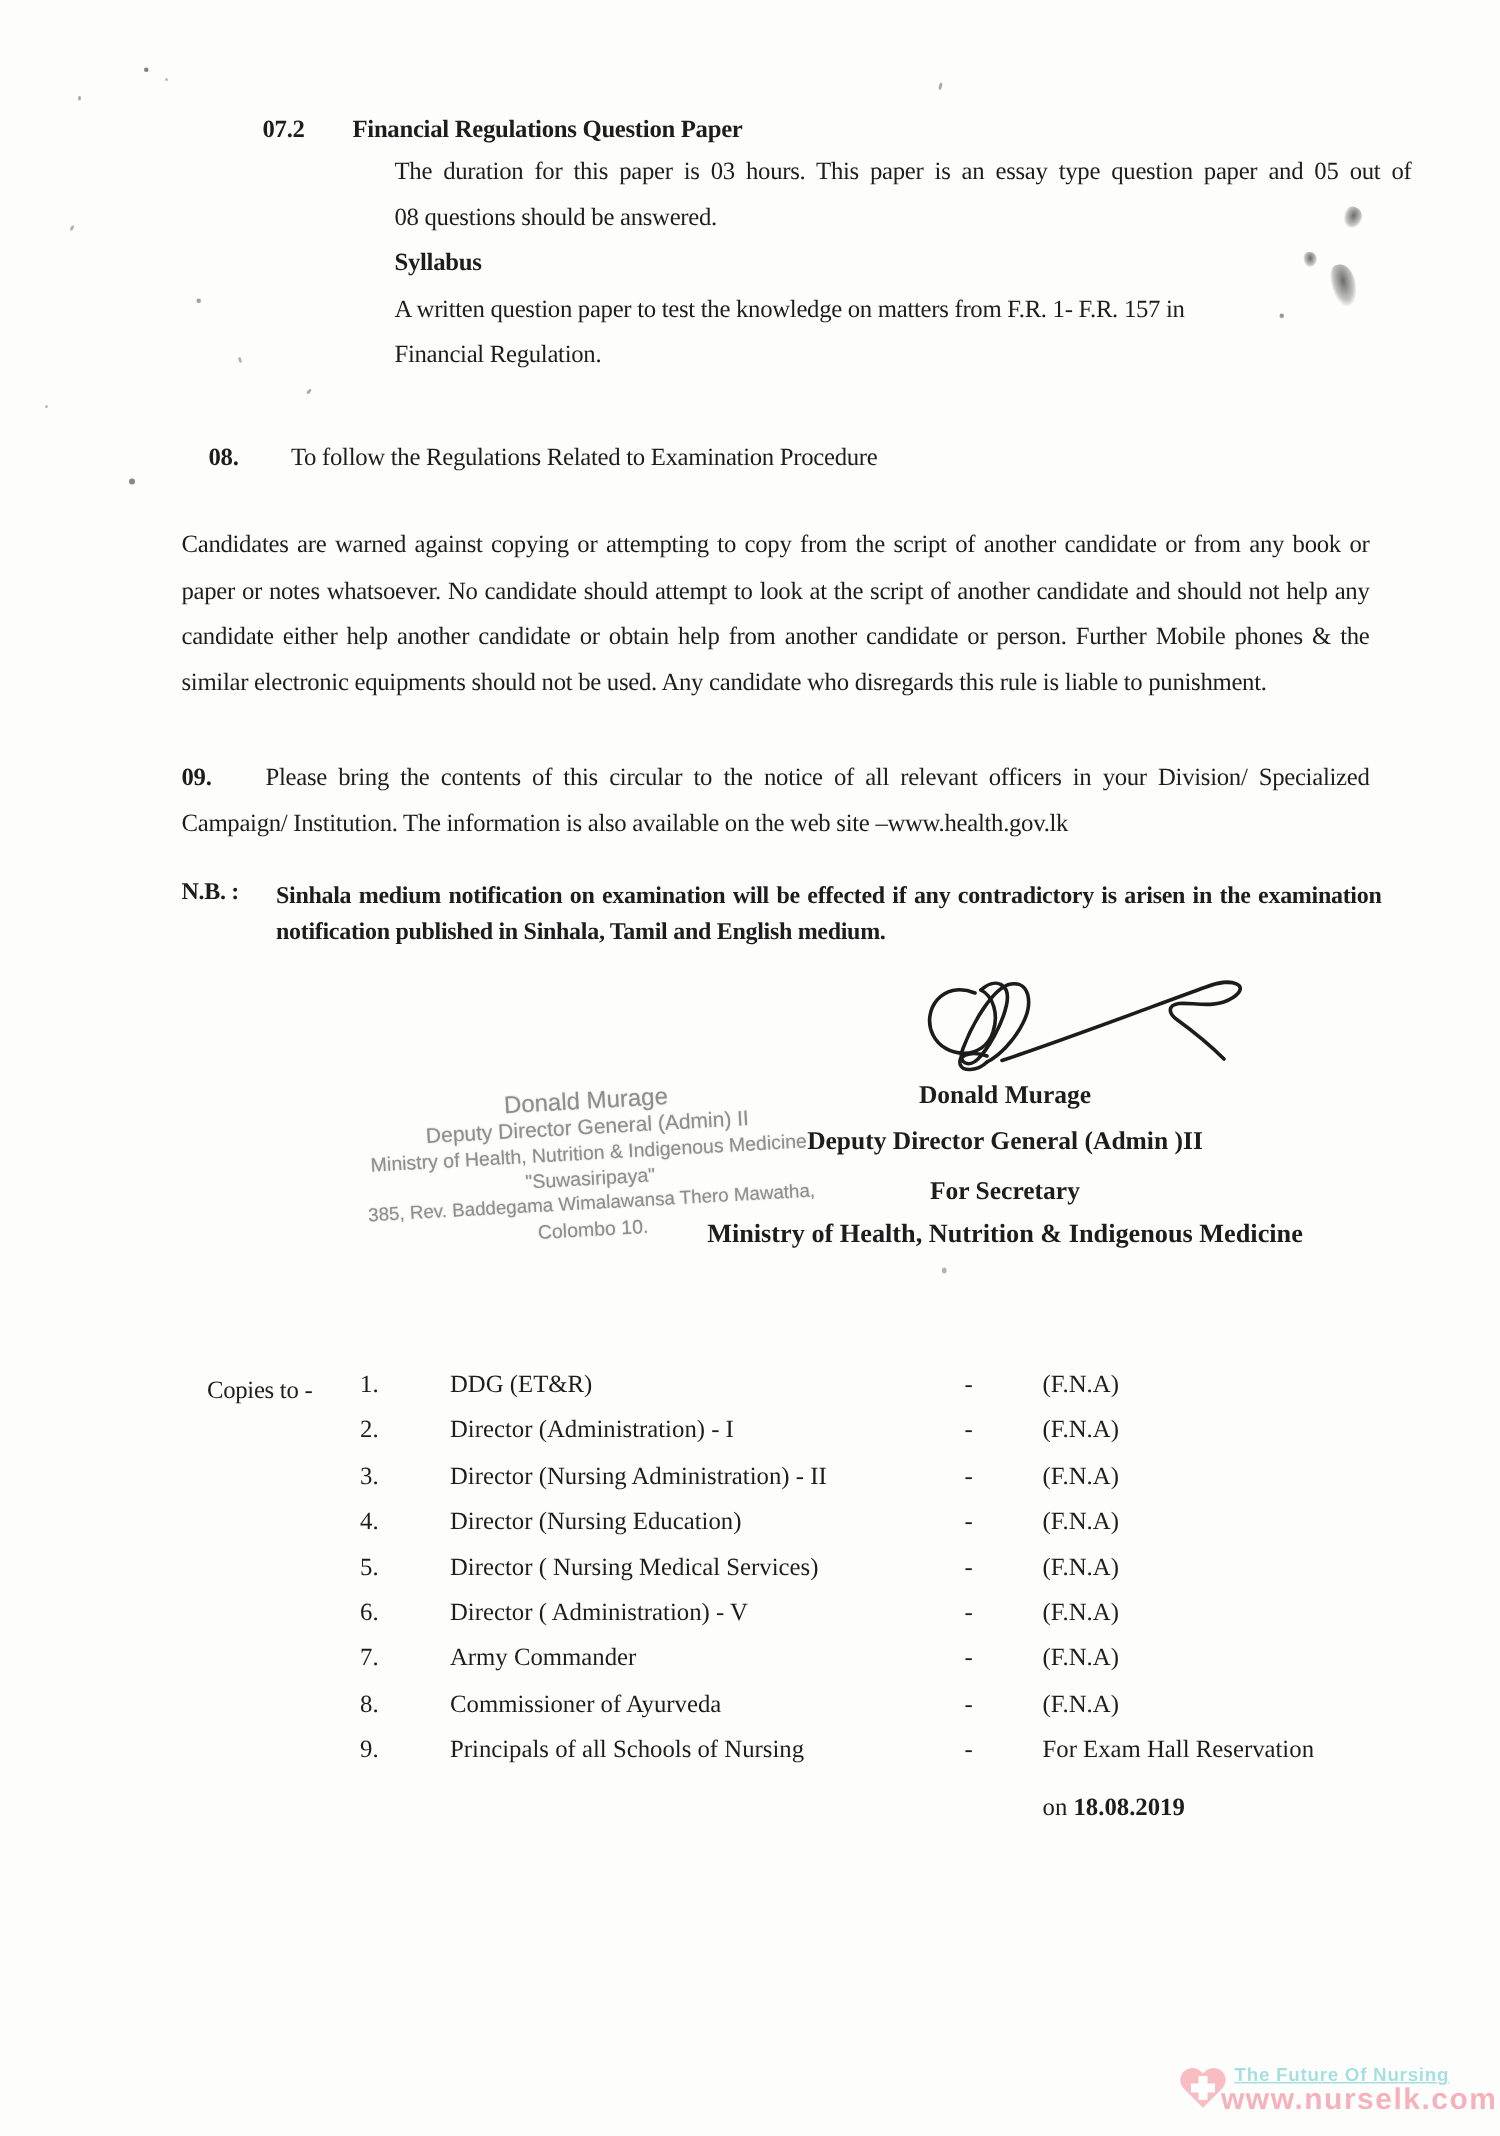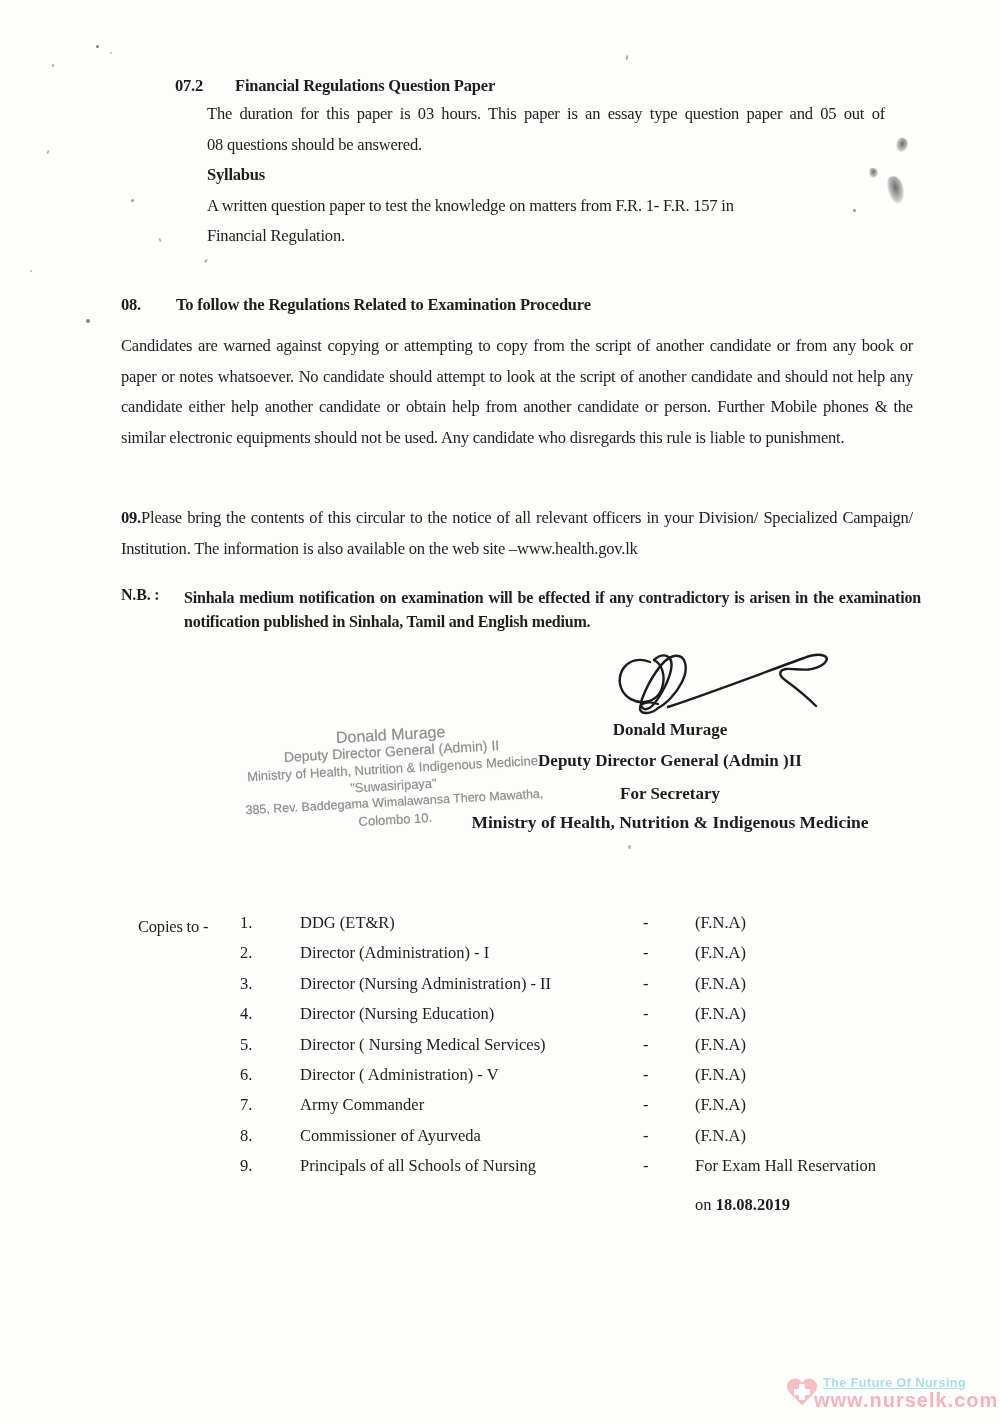--- a/index.html
+++ b/index.html
@@ -17,31 +17,31 @@
   .fs16{font-size:16.5px;}
   .lh30{line-height:30.5px;}
   .just{text-align:justify;}
   .just-line{text-align:justify;text-align-last:justify;}
 
   
   .s072{left:175px;top:76px;width:740px;}
   .s072 .head{display:flex;}
   .s072 .num{width:60px;font-weight:bold;font-size:16.5px;}
   .s072 .title{font-weight:bold;font-size:16.5px;}
-  .s072 .body{margin-left:32px;width:678px;margin-top:3px;}
+  .s072 .body{margin-left:88px;width:678px;margin-top:3px;}
   .s072 .body div{margin-bottom:0;}
 
   
-  .s08head{left:121px;top:295px;width:800px;display:flex;}
+  .s08head{left:139px;top:295px;width:800px;display:flex;}
   .s08head .num{width:55px;font-weight:bold;font-size:16.5px;}
-  .s08head .title{font-weight:bold;font-size:16.5px;}
-  .s08para{left:121px;top:331px;width:792px;}
+  .s08head .title{font-weight:normal;font-size:16.5px;}
+  .s08para{left:121px;top:348px;width:792px;}
 
   .s09para{left:121px;top:503px;width:792px;}
-  .s09para .num{font-weight:bold;display:inline-block;}
+  .s09para .num{font-weight:bold;display:inline-block;margin-right:36px;}
 
   .nb{left:121px;top:586px;width:800px;display:flex;justify-content:space-between;}
   .nb .label{width:57px;font-weight:bold;font-size:16px;flex:none;}
   .nb .text{font-weight:bold;font-size:16px;width:737px;line-height:23.5px;text-align:justify;}
 
   
   .sig-svg{position:absolute;left:608px;top:640px;}
   .sigblock{position:absolute;left:440px;top:720px;width:460px;text-align:center;}
   .sigblock .name{font-weight:bold;font-size:17px;}
   .sigblock .t1{font-weight:bold;font-size:17px;margin-top:11px;}

